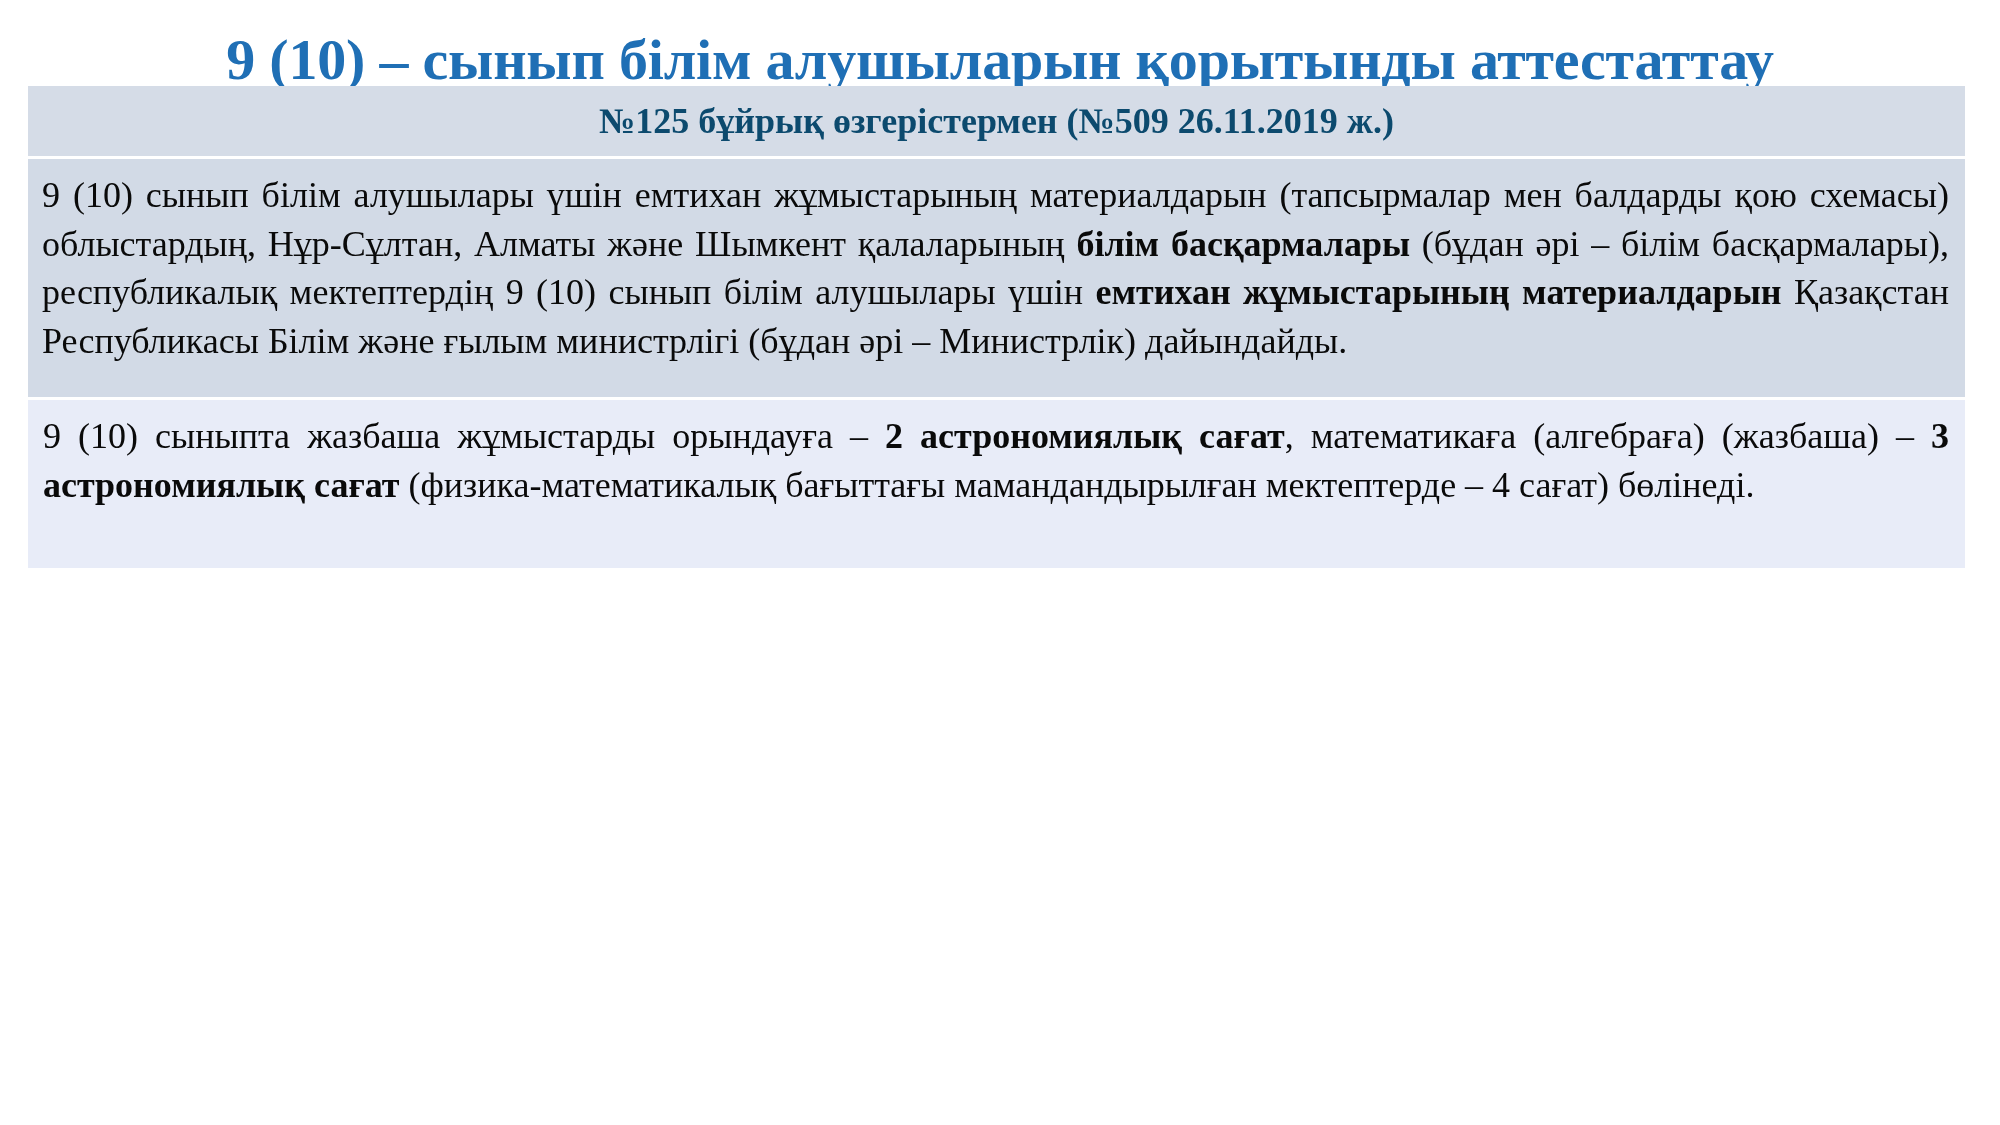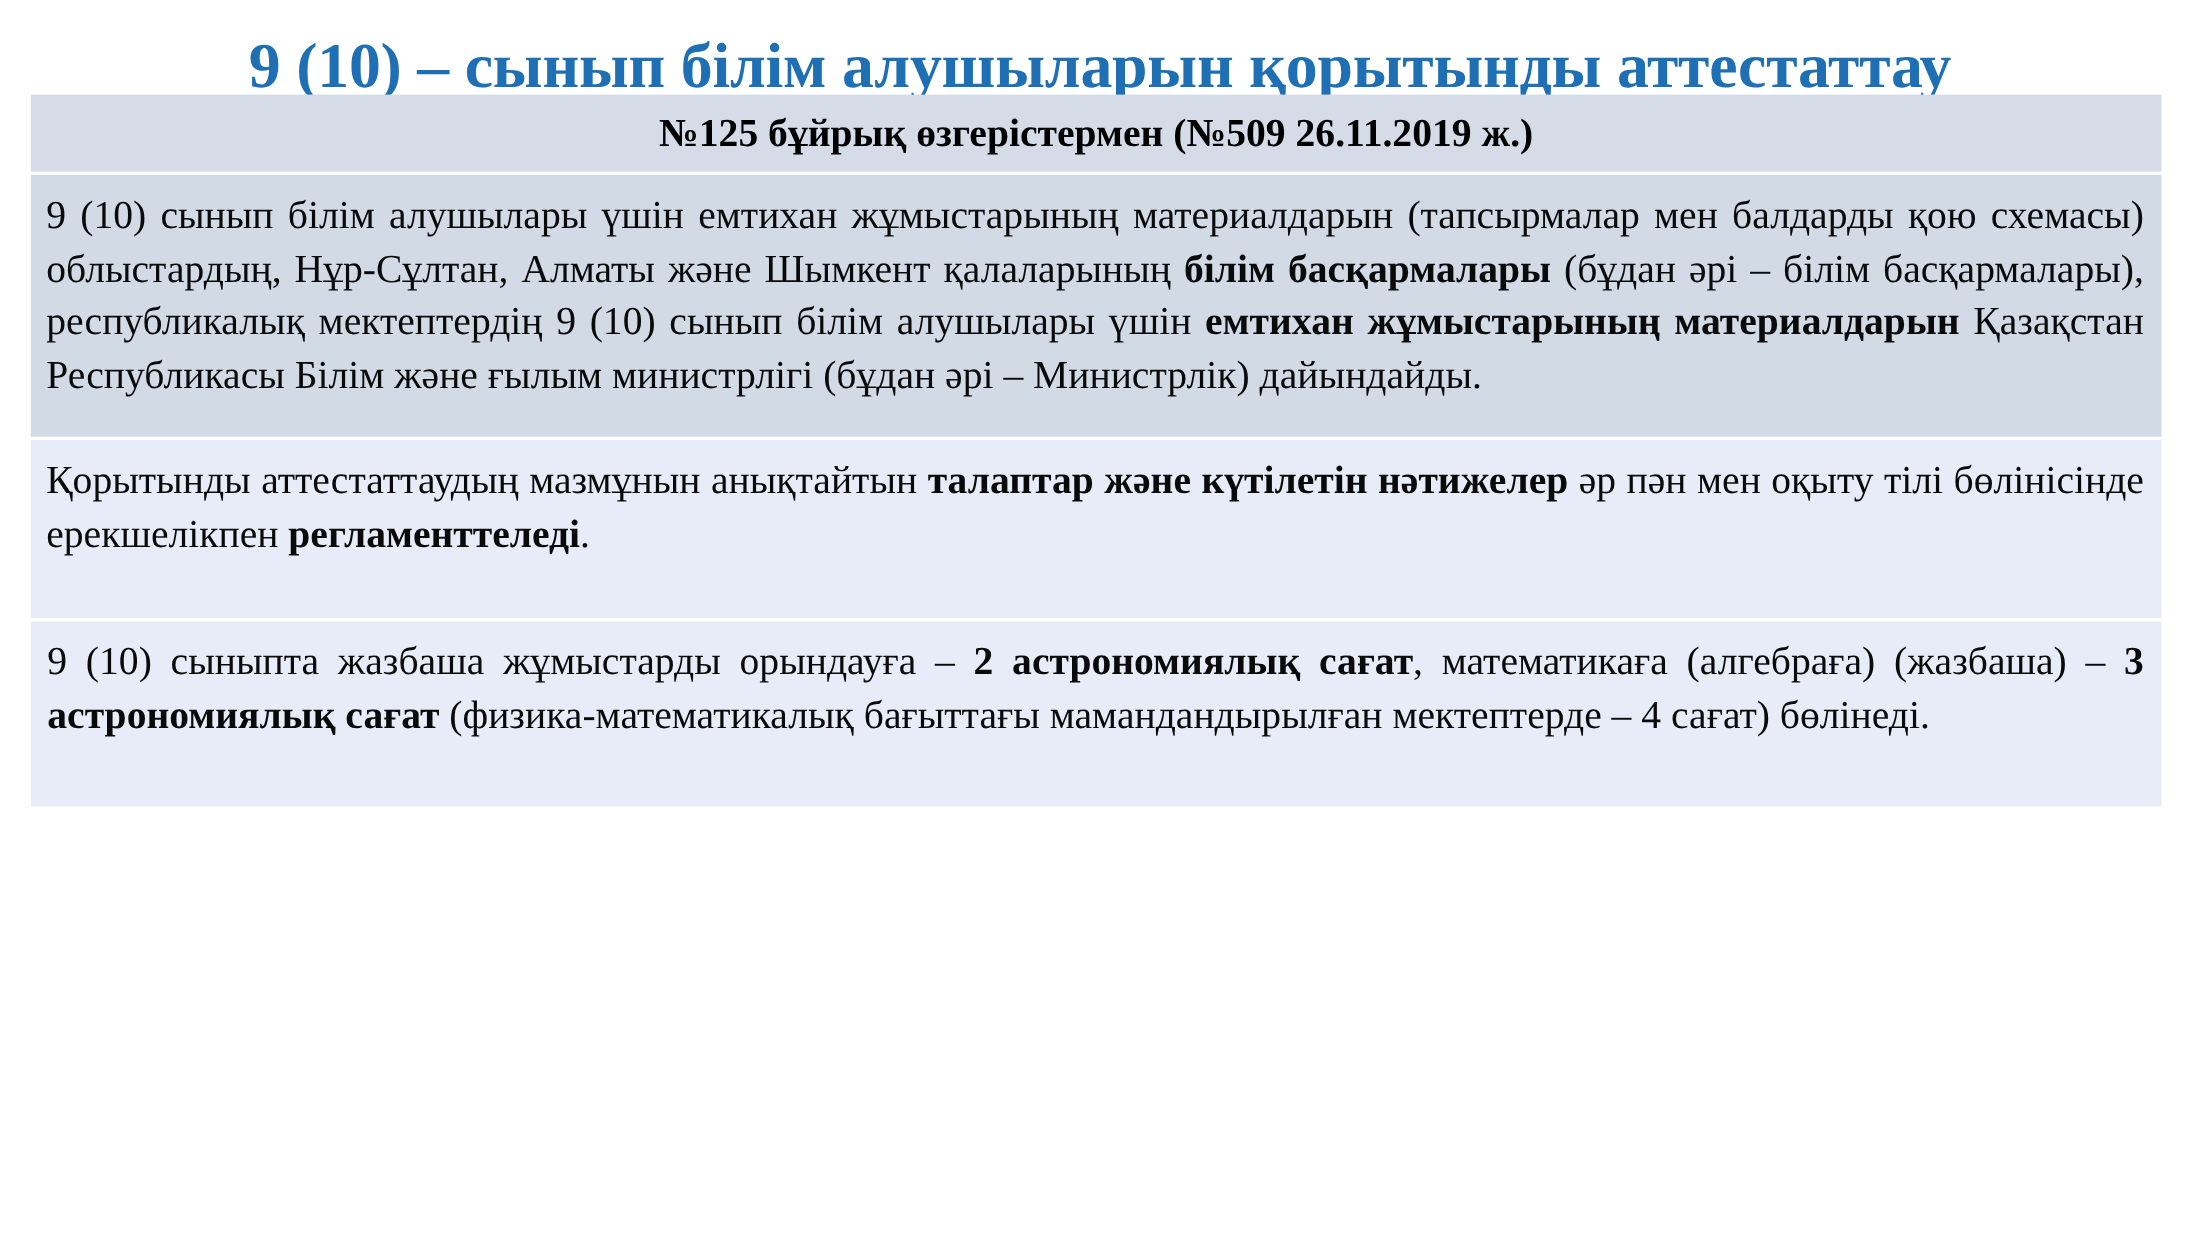--- a/index.html
+++ b/index.html
@@ -48,21 +48,21 @@
   }
   .row-header {
     background: #d5dce7;
     height: 70px;
     display: flex;
     align-items: center;
     justify-content: center;
     margin-bottom: 3px;
   }
   .row-header .txt {
-    color: #000000;
+    color: #0c4a6e;
     font-weight: bold;
     font-size: 36px;
     line-height: 42px;
     font-family: "Liberation Serif", "DejaVu Serif", serif;
     text-align: center;
   }
   .row-body {
     color: #0a0a0a;
     font-size: 36px;
     line-height: 48.5px;
@@ -89,20 +89,19 @@
   <div class="slide-title">9 (10) – сынып білім алушыларын қорытынды аттестаттау</div>
 
   <div class="table">
 
     <div class="row row-header">
       <div class="txt">№125 бұйрық өзгерістермен (№509 26.11.2019 ж.)</div>
     </div>
 
     <div class="row row-body r1 justify" style="background: rgb(210, 218, 230);"><span>9 (10) сынып білім алушылары үшін емтихан жұмыстарының материалдарын (тапсырмалар мен балдарды қою схемасы) облыстардың, Нұр-Сұлтан, Алматы және Шымкент қалаларының </span><span style="font-weight: bold;">білім басқармалары</span><span> (бұдан әрі – білім басқармалары), республикалық мектептердің 9 (10) сынып білім алушылары үшін </span><span style="font-weight: bold;">емтихан жұмыстарының материалдарын</span><span> Қазақстан Республикасы Білім және ғылым министрлігі (бұдан әрі – Министрлік) дайындайды.</span></div>
 
-    <div class="row row-body r2 justify" style="background: rgb(232, 236, 248);"><span>Қорытынды аттестаттаудың мазмұнын анықтайтын </span><span style="font-weight: bold;">талаптар және күтілетін нәтижелер</span><span> әр пән мен оқыту тілі бөлінісінде ерекшелікпен </span><span style="font-weight: bold;">регламенттеледі</span><span>.</span></div>
 
 
     <div class="row row-body r4 justify" style="background: rgb(232, 236, 248);"><span>9 (10) сыныпта жазбаша жұмыстарды орындауға – </span><span style="font-weight: bold;">2 астрономиялық сағат</span><span>, математикаға (алгебраға) (жазбаша) – </span><span style="font-weight: bold;">3 астрономиялық сағат</span><span> (физика-математикалық бағыттағы мамандандырылған мектептерде – 4 сағат) бөлінеді.</span></div>
 
   </div>
 
 </div>
 
 </body></html>

